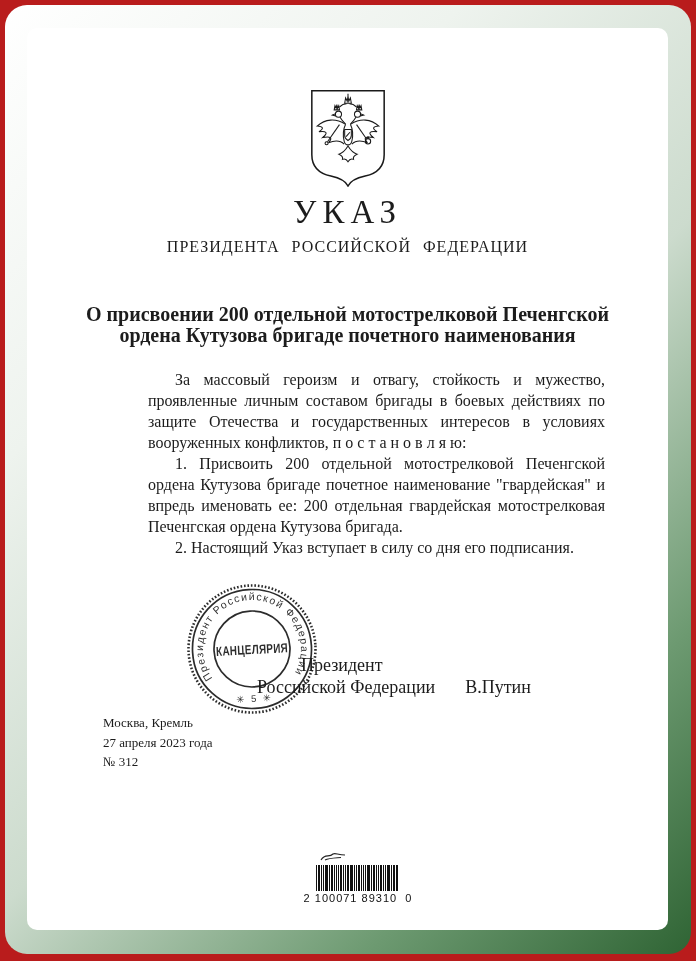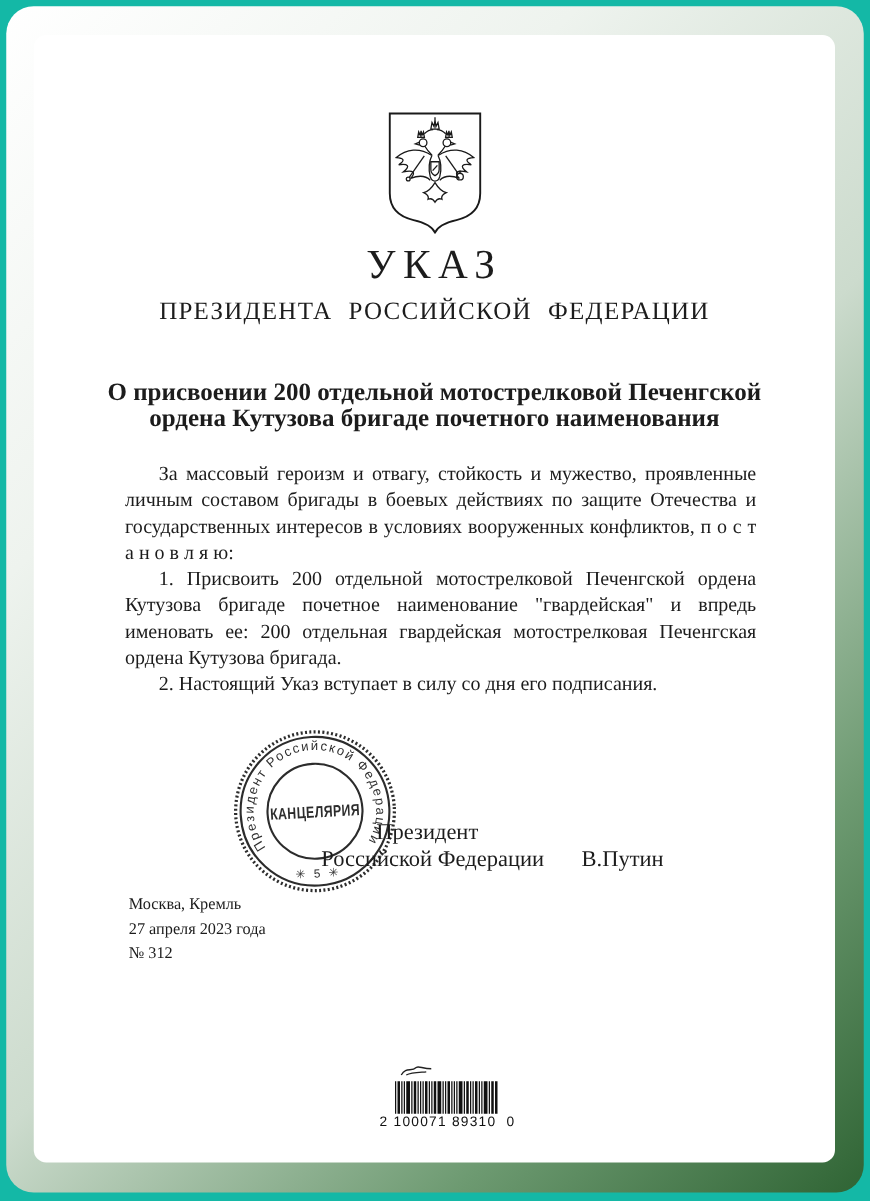--- a/index.html
+++ b/index.html
@@ -1,39 +1,39 @@
 <!DOCTYPE html>
 <html><head>
 <meta charset="utf-8">
 <style>
   * { margin:0; padding:0; box-sizing:border-box; }
   html,body { width:696px; height:961px; background:#ffffff; overflow:hidden;
               font-family:"Liberation Serif","DejaVu Serif",serif; color:#1c1c1c; }
-  .canvas { position:relative; width:696px; height:961px; background:#14b8a6; }
+  .canvas { position:relative; width:696px; height:961px; background:#b91c1c; }
 
   
   .frame { position:absolute; left:5px; top:5px; right:5px; bottom:7px;
            border-radius:22px;
            background:linear-gradient(135deg,#ffffff 0%,#eef3ee 28%,#ccdbcd 55%,#6d9a71 80%,#2f6434 100%); }
   .page  { position:absolute; left:27px; top:28px; width:641px; height:902px;
            background:#ffffff; border-radius:10px; }
 
   .coat { position:absolute; left:278px; top:60px; }
 
   .decree-type { position:absolute; left:0; top:166px; width:641px; text-align:center;
                  font-size:33px; font-weight:500; letter-spacing:6px; }
   .decree-issuer { position:absolute; left:0; top:210px; width:641px; text-align:center;
-                   font-size:20px; letter-spacing:1px; word-spacing:7px; }
+                   font-size:16px; letter-spacing:1px; word-spacing:7px; }
 
   .decree-title { position:absolute; left:40px; top:276px; width:561px; text-align:center;
                   font-size:20px; font-weight:bold; line-height:21px; }
 
   .body-text { position:absolute; left:73px; top:341px; width:505px;
                font-size:16px; line-height:21px; text-align:justify; }
-  .body-text p { text-indent:27px; }
+  .body-text p { text-indent:27px;margin-left:48px; }
 
   .sig { position:absolute; left:230px; top:626px; width:300px; font-size:18px; line-height:22px; }
   .sig .post1 { margin-left:44px; }
   .sig .post2 { display:flex; }
   .sig .name  { margin-left:30px; }
 
   .stamp { position:absolute; left:155px; top:551px; opacity:.92; transform:rotate(-3deg); }
 
   .footer { position:absolute; left:76px; top:685px; font-size:13px; line-height:19.5px; }
 

